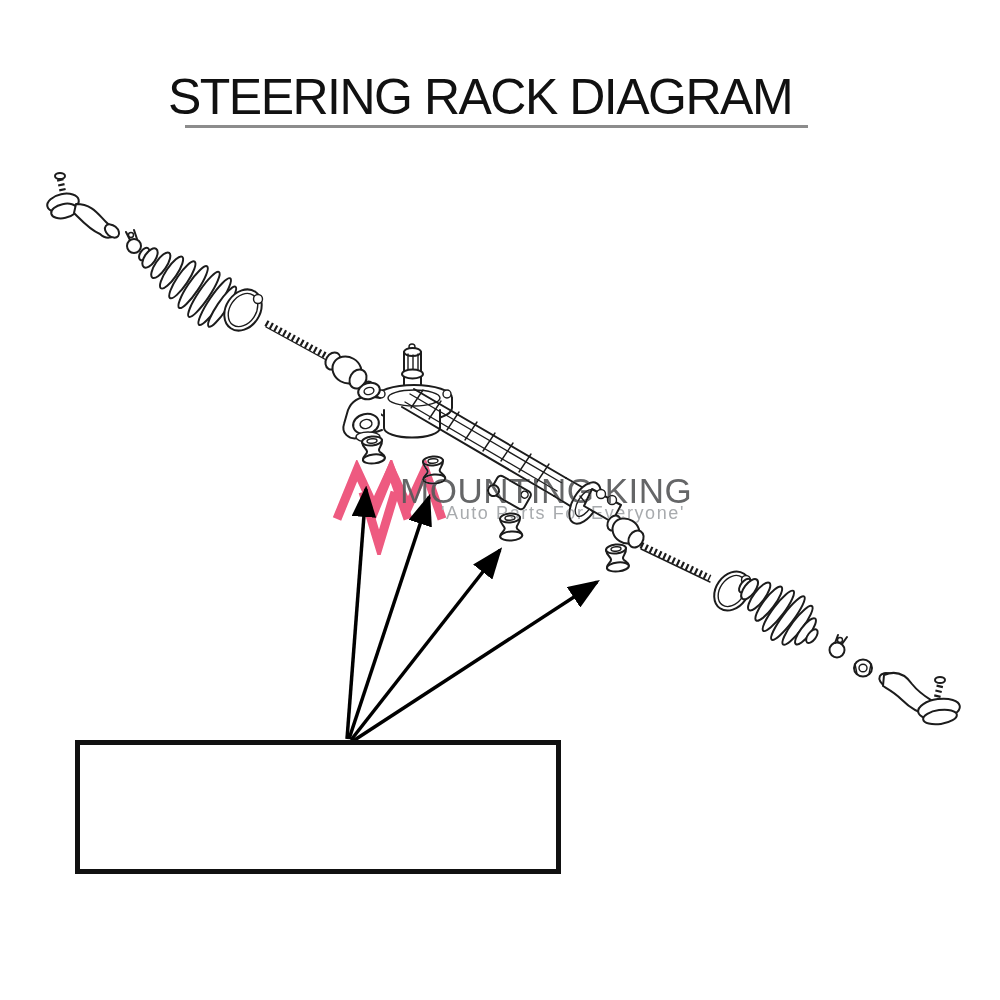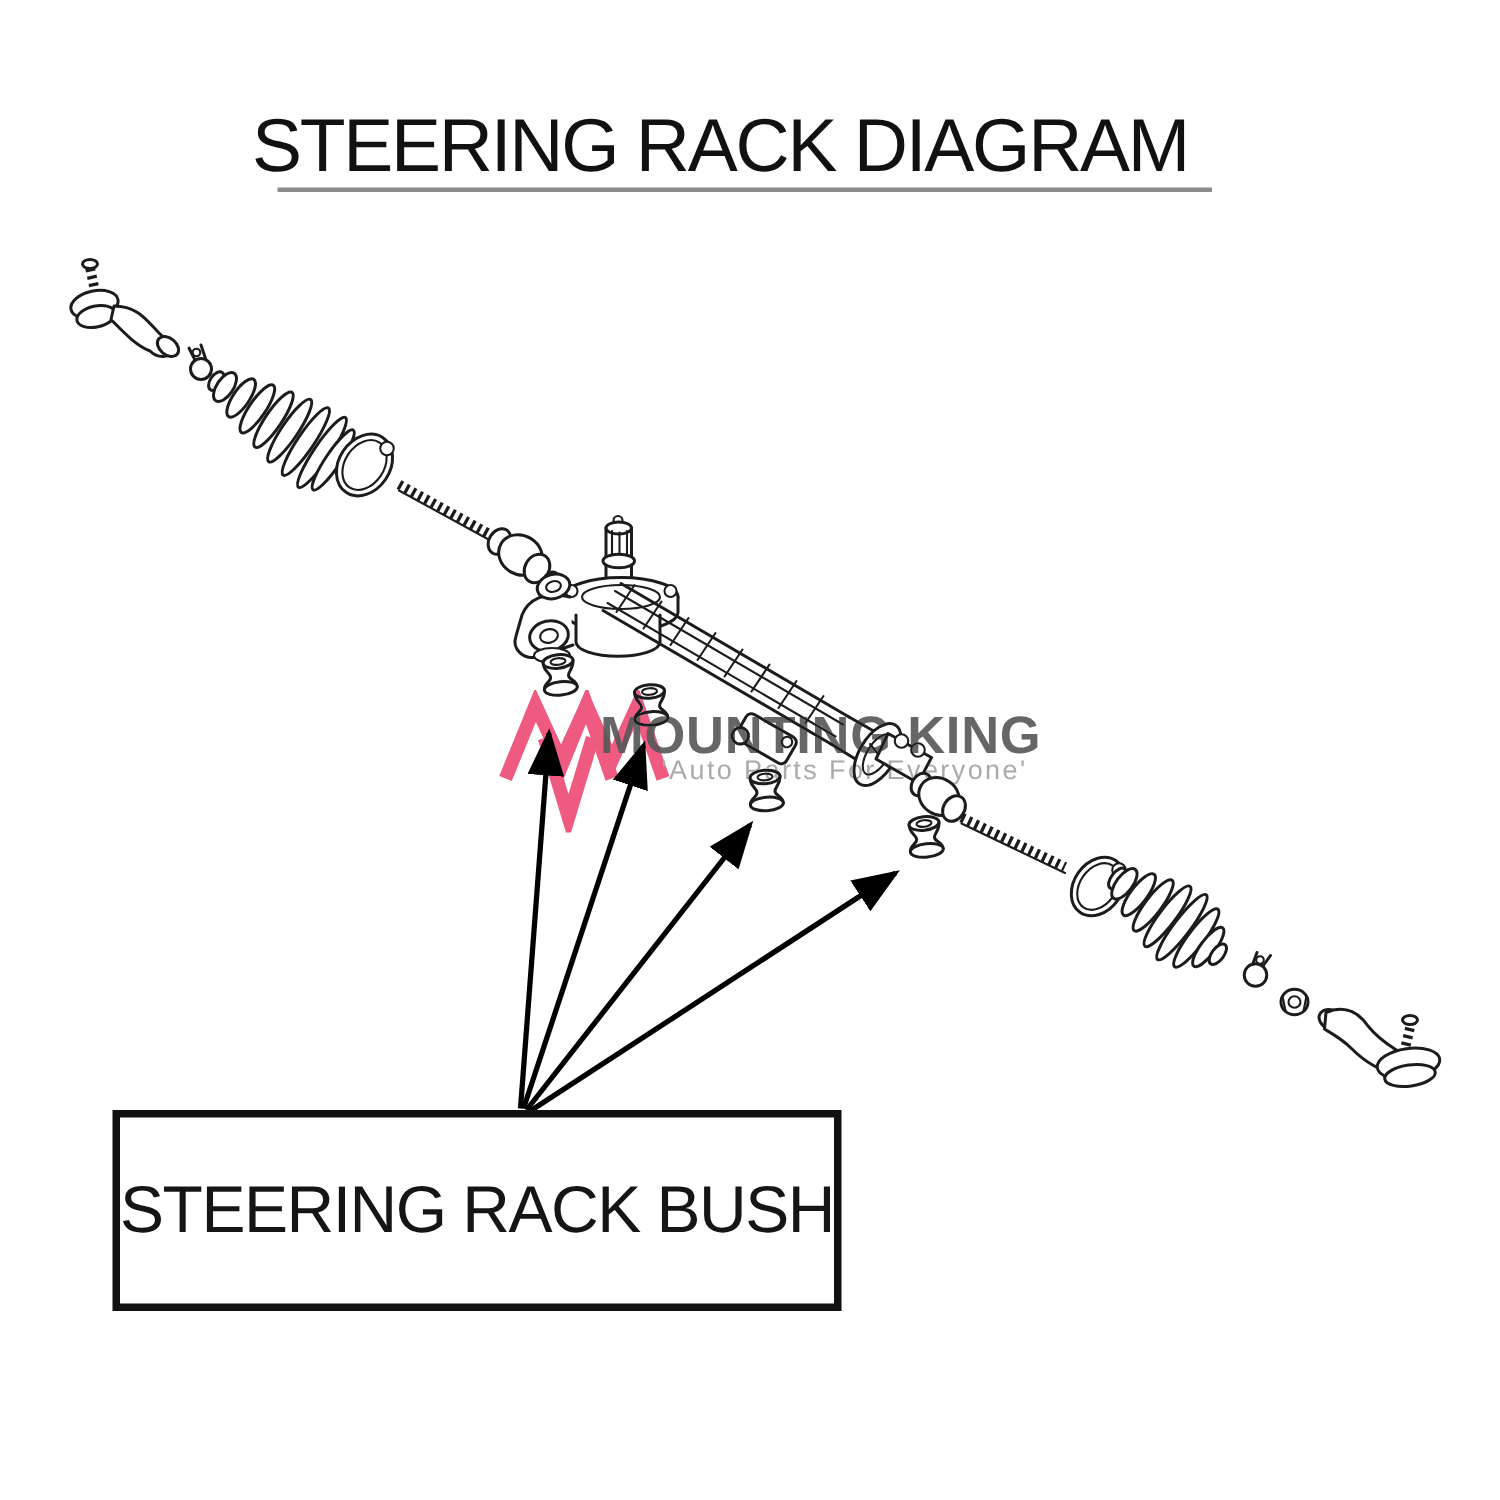--- a/index.html
+++ b/index.html
@@ -13,21 +13,21 @@
   .title-rule { position:absolute; left:185px; top:125px; width:623px; height:3px;
                 background:#8c8c8c; }
 
   
   .diagram-layer { position:absolute; left:0; top:0; width:1000px; height:1000px; z-index:1; }
   .watermark-layer { position:absolute; left:0; top:0; width:1000px; height:1000px; z-index:2;
                      mix-blend-mode:darken; pointer-events:none; }
   .arrow-layer { position:absolute; left:0; top:0; width:1000px; height:1000px; z-index:3; }
 
   
-  .wm-brand { position:absolute; left:400px; top:471px; font-size:35px; font-weight:700;
+  .wm-brand { position:absolute; left:400px; top:471px; font-size:35px; font-weight:400;
               letter-spacing:0.5px; color:#58595b; opacity:0.92; }
   .wm-tagline { position:absolute; left:441px; top:503px; font-size:18px; font-weight:400;
                 letter-spacing:1.6px; color:#a8abae; }
   .wm-logo { position:absolute; left:325px; top:460px; }
 
   
   svg.art path, svg.art ellipse, svg.art circle, svg.art line, svg.art rect, svg.art polygon
       { stroke:#1c1c1c; stroke-width:2; fill:none; stroke-linecap:round; stroke-linejoin:round; }
   svg.art .w { fill:#ffffff; }
   svg.art .thread { stroke-width:6.5; stroke-dasharray:2.2 2.8; stroke-linecap:butt; }
@@ -236,16 +236,15 @@
     </defs>
     <g stroke="#000" stroke-width="3.5">
       <line x1="347" y1="739" x2="366" y2="489" marker-end="url(#ah)"></line>
       <line x1="349" y1="739" x2="429" y2="497" marker-end="url(#ah)"></line>
       <line x1="351" y1="740" x2="500" y2="550" marker-end="url(#ah)"></line>
       <line x1="353" y1="741" x2="597" y2="582" marker-end="url(#ah)"></line>
     </g>
   </svg>
 
   <div class="callout">
-    <div class="l1">STEERING RACK BUSH</div>
   </div>
 
 </div>
 
 </body></html>

